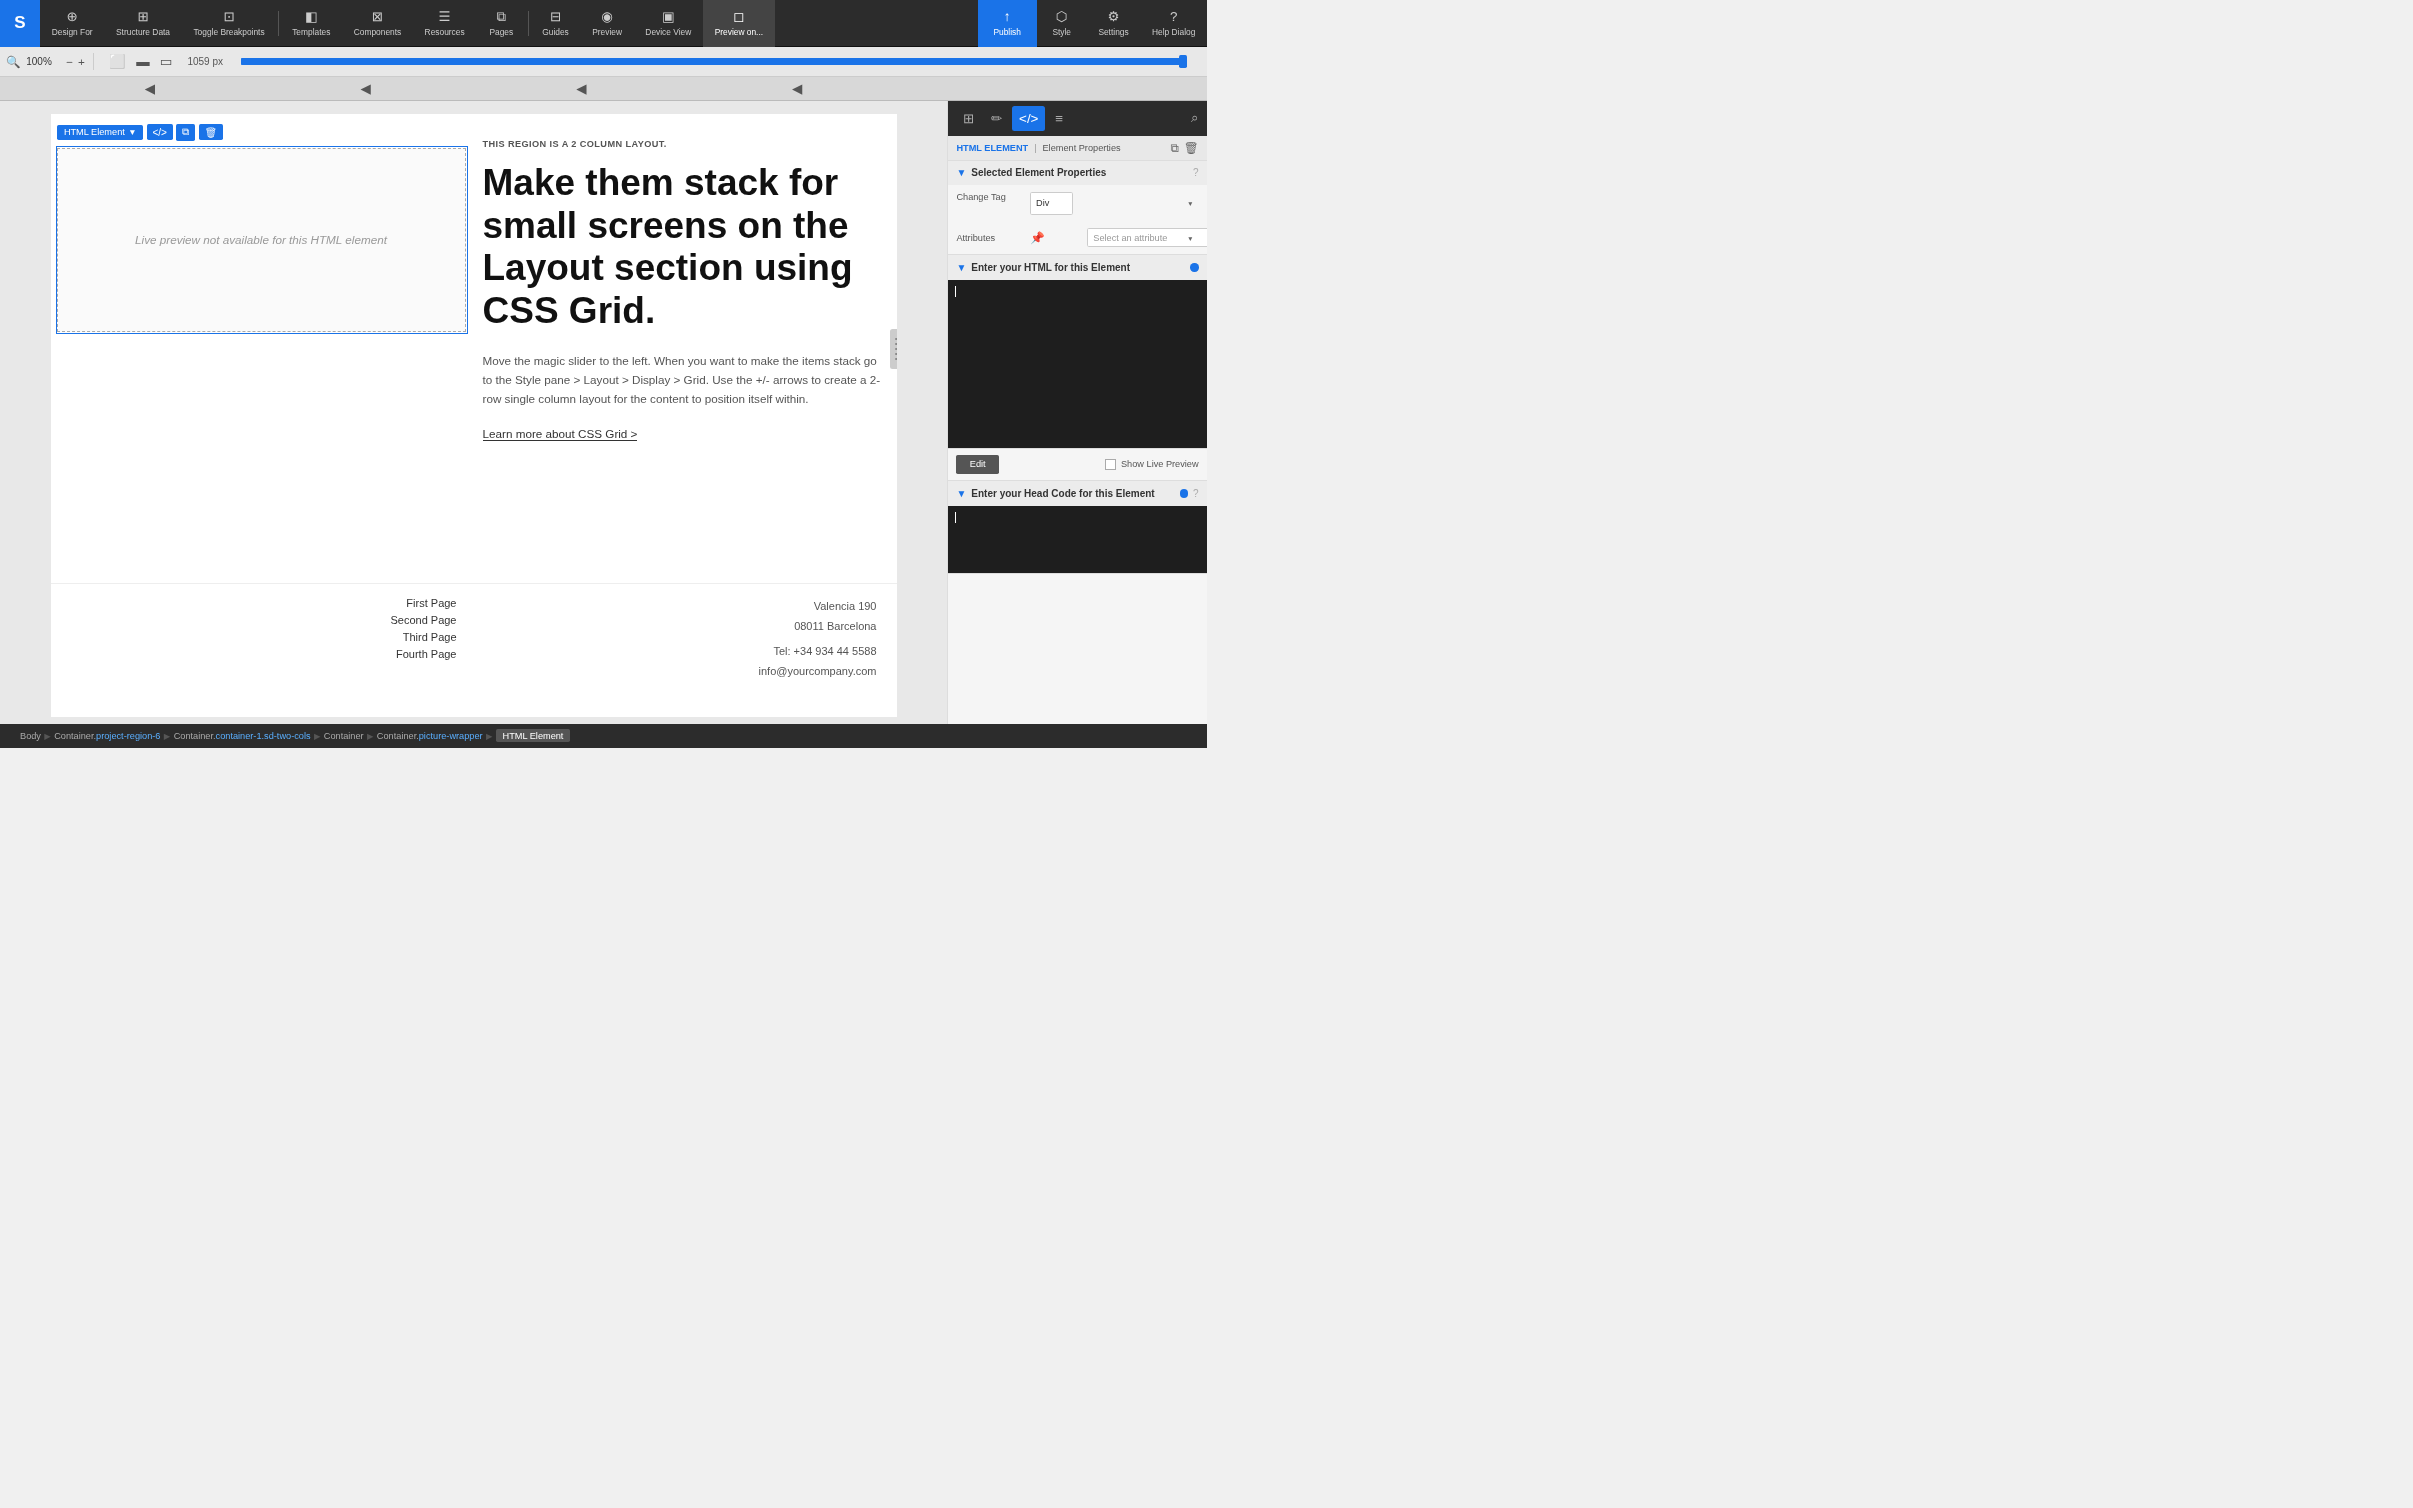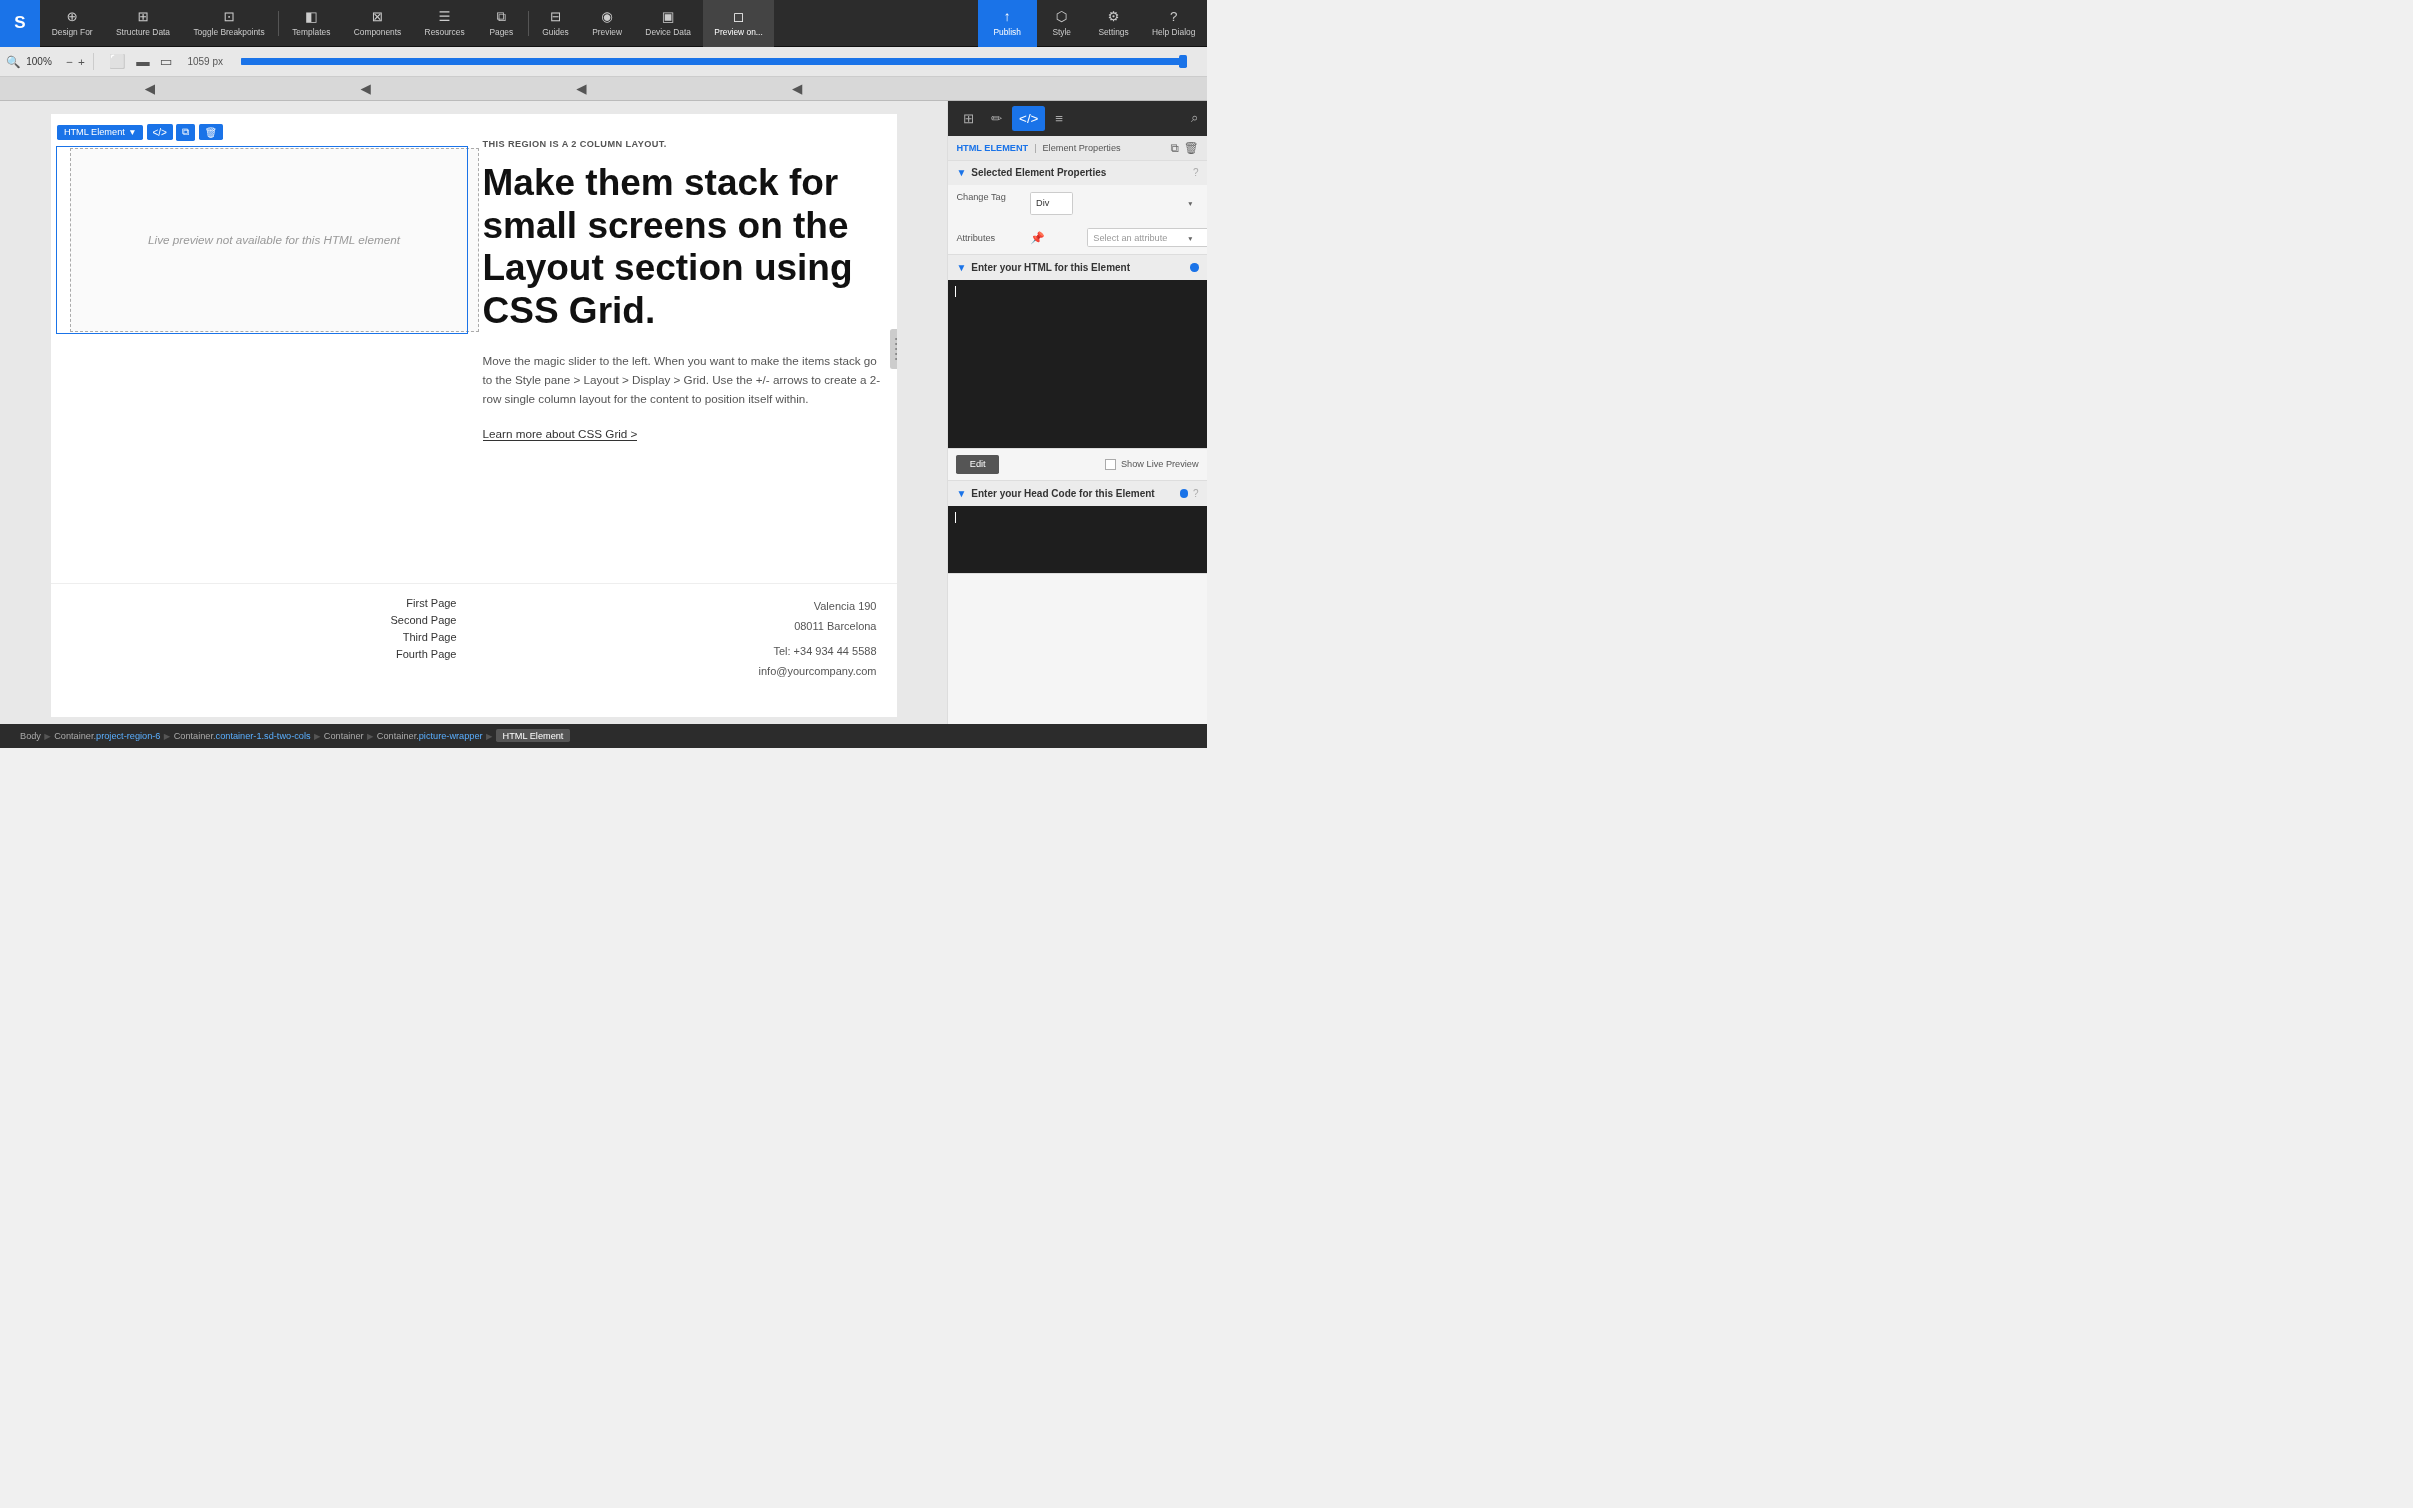--- a/index.html
+++ b/index.html
@@ -63,21 +63,21 @@
       background: #1a73e8; color: white; border: none; font-size: 9.2px;
       padding: 2.5px 6.7px; cursor: pointer; border-radius: 1.7px; display: flex; align-items: center; gap: 3.4px;
     }
     .element-icon-btn {
       background: #1a73e8; color: white; border: none; font-size: 10px;
       padding: 2.5px 5.9px; cursor: pointer; border-radius: 1.7px;
     }
 
     
     .html-element-box {
-      position: absolute; top: 34px; left: 19px;
+      position: absolute; top: 34px; left: 6px;
       width: 409px; height: 184px;
       border: 1.7px dashed #aaa; background: #fafafa;
       display: flex; align-items: center; justify-content: center;
       color: #999; font-size: 11.7px; font-style: italic;
     }
     .html-element-selected-border {
       position: absolute; top: 32px; left: 5px; width: 412px; height: 188px;
       border: 1.7px solid #1a73e8; pointer-events: none; z-index: 5;
     }
 
@@ -279,21 +279,21 @@
     <button class="toolbar-btn">
       <span class="icon">⊟</span>
       <span>Guides</span>
     </button>
     <button class="toolbar-btn">
       <span class="icon">◉</span>
       <span>Preview</span>
     </button>
     <button class="toolbar-btn">
       <span class="icon">▣</span>
-      <span>Device Data</span>
+      <span>Device View</span>
     </button>
     <button class="toolbar-btn active" style="background:#444;">
       <span class="icon">◻</span>
       <span>Preview on...</span>
     </button>
   </div>
 
   <div class="toolbar-right">
     <button class="toolbar-btn" style="background:#1a73e8; color:white; min-width:59px;">
       <span class="icon">↑</span>

